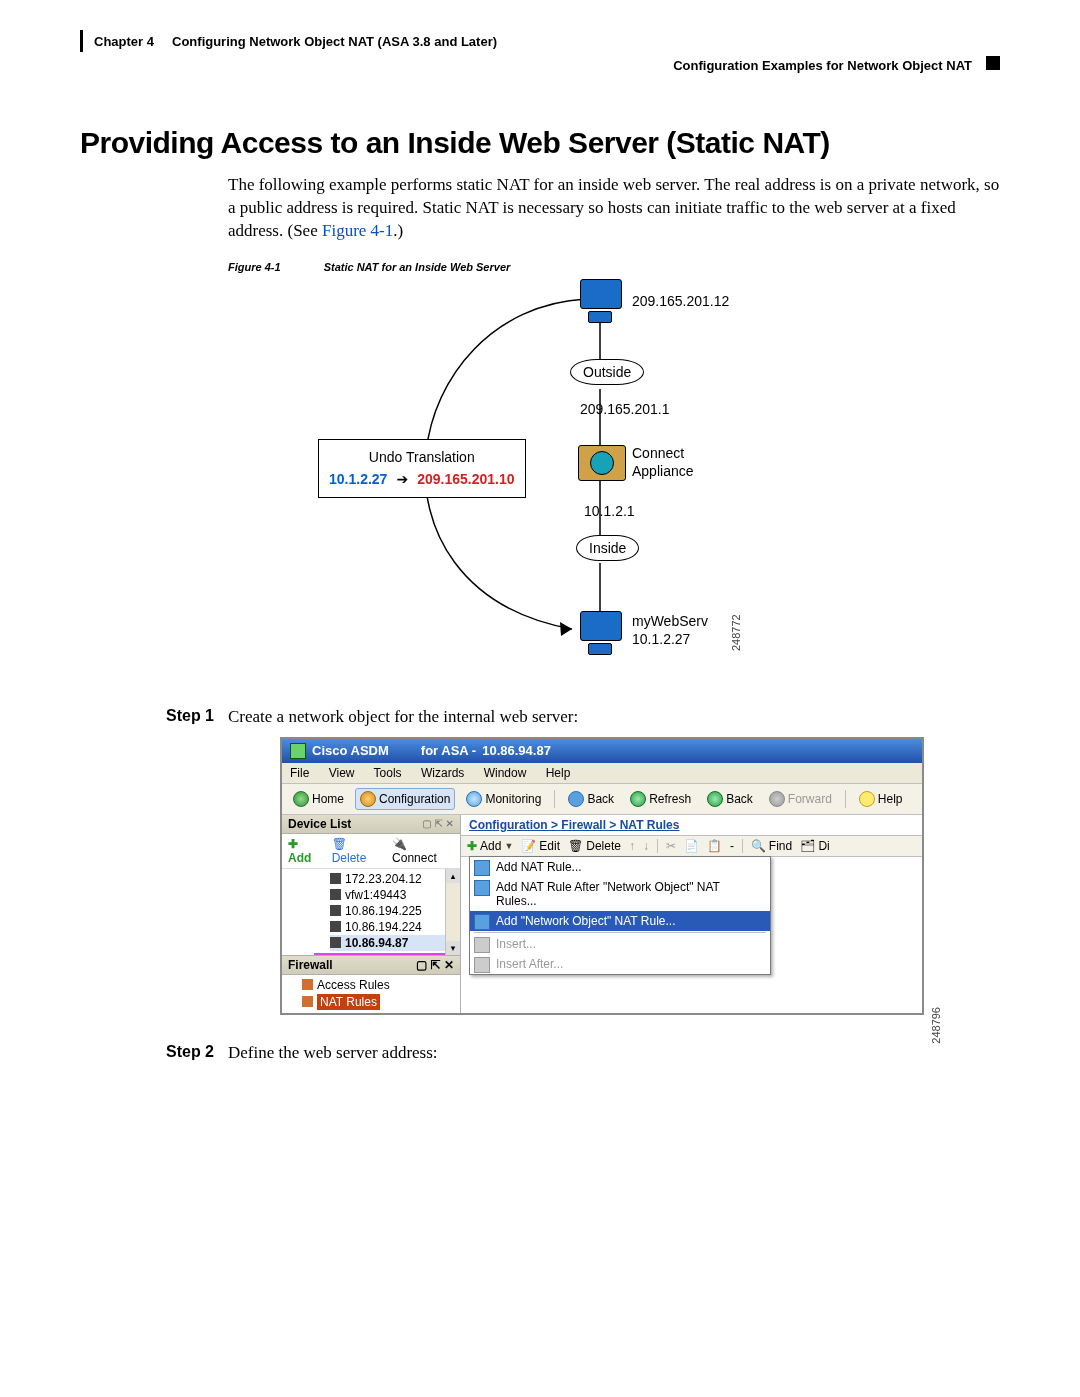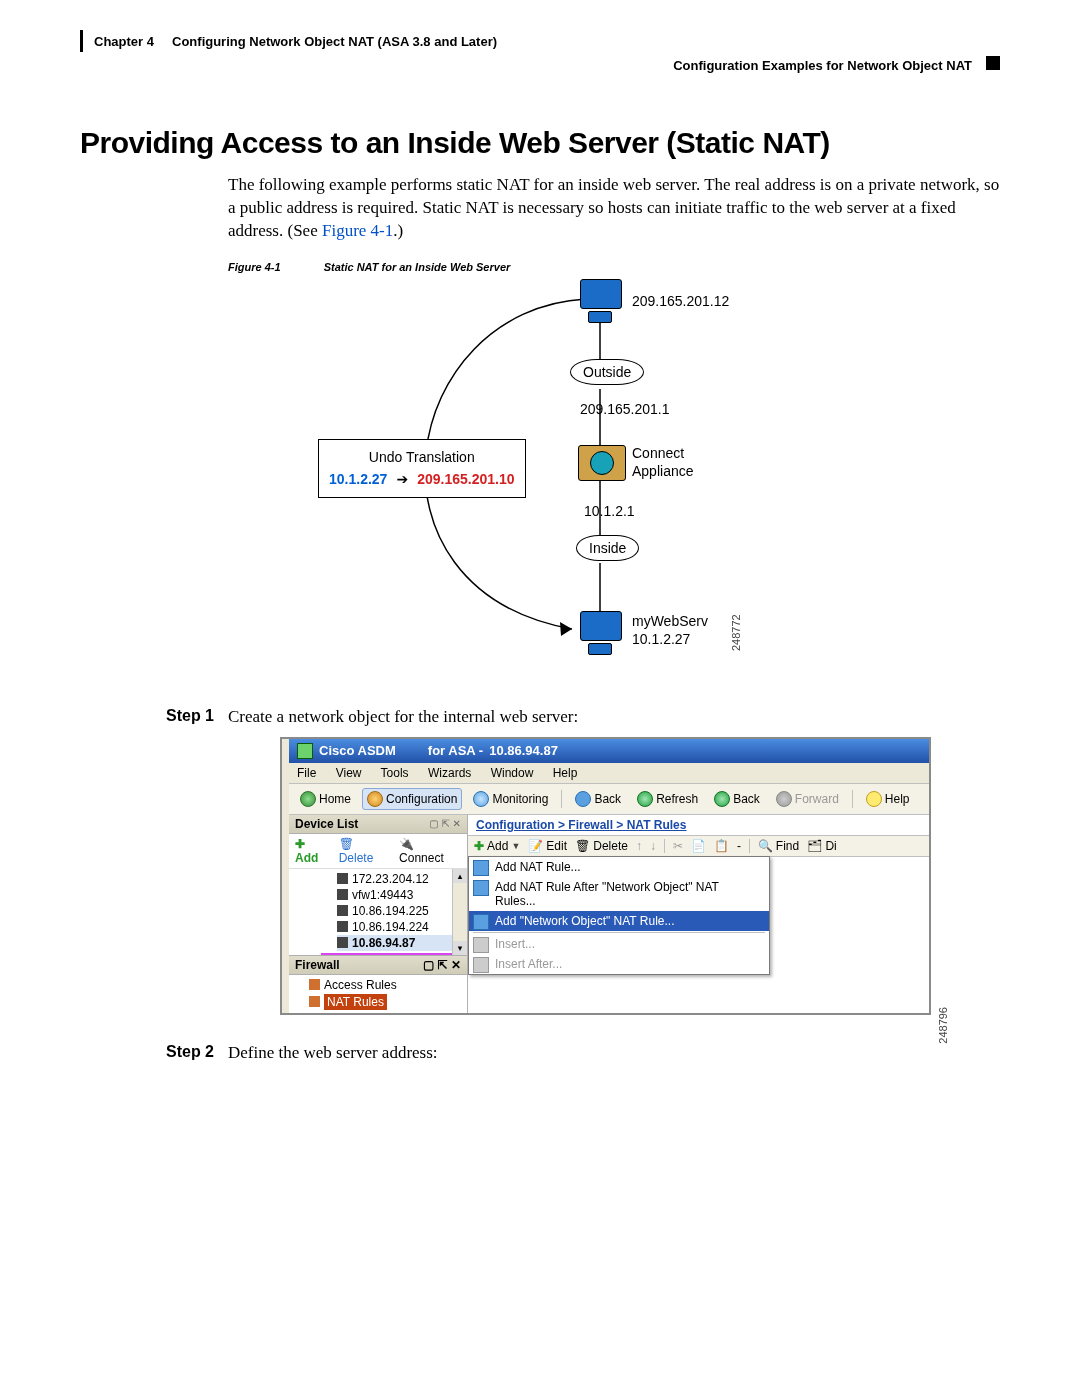--- a/index.html
+++ b/index.html
@@ -168,21 +168,20 @@
 
   
   .asdm {
     margin-left: 200px;
     width: 640px;
     border: 2px solid #8a8a8a;
     font-family: "Tahoma", Arial, sans-serif;
     font-size: 12px;
     background: #ece9d8;
     position: relative;
-    padding-left: 7px;
   }
   .asdm .titlebar {
     background: linear-gradient(#4a8de0, #2150a8);
     color: #fff;
     font-weight: bold;
     padding: 4px 8px;
     font-size: 13px;
     display:flex; align-items:center; gap:6px;
   }
   .asdm .titlebar .tb-icon {
@@ -285,21 +284,21 @@
   .asdm .rightpane .tbar {
     padding:3px 6px; border-bottom:1px solid #c0c0c0;
     display:flex; gap:8px; align-items:center; background:#f4f2e6;
     font-size:12px;
   }
   .asdm .rightpane .tbar .plus{color:#2a9a2a;font-weight:bold;}
   .asdm .rightpane .tbar .tbtn{display:inline-flex;align-items:center;gap:3px;}
   .asdm .rightpane .tbar .drop{font-size:9px;color:#444;}
   .asdm .rightpane .tbar .gray{color:#999;}
   .asdm .rightpane .menu {
-    border:1px solid #7a7a7a; background:#fff; margin:-1px 0 0 0;
+    border:1px solid #7a7a7a; background:#fff; margin:-1px 0 0 8px;
     width: 300px;
     box-shadow: 2px 2px 3px rgba(0,0,0,0.3);
   }
   .asdm .rightpane .menu .mrow {
     padding:3px 28px 3px 26px; position:relative;
   }
   .asdm .rightpane .menu .mrow.disabled{ color:#999; }
   .asdm .rightpane .menu .mrow.sel { background:#2a5ab8; color:#fff; }
   .asdm .rightpane .menu .mrow .mic {
     position:absolute; left:4px; top:3px; width:14px; height:14px;

